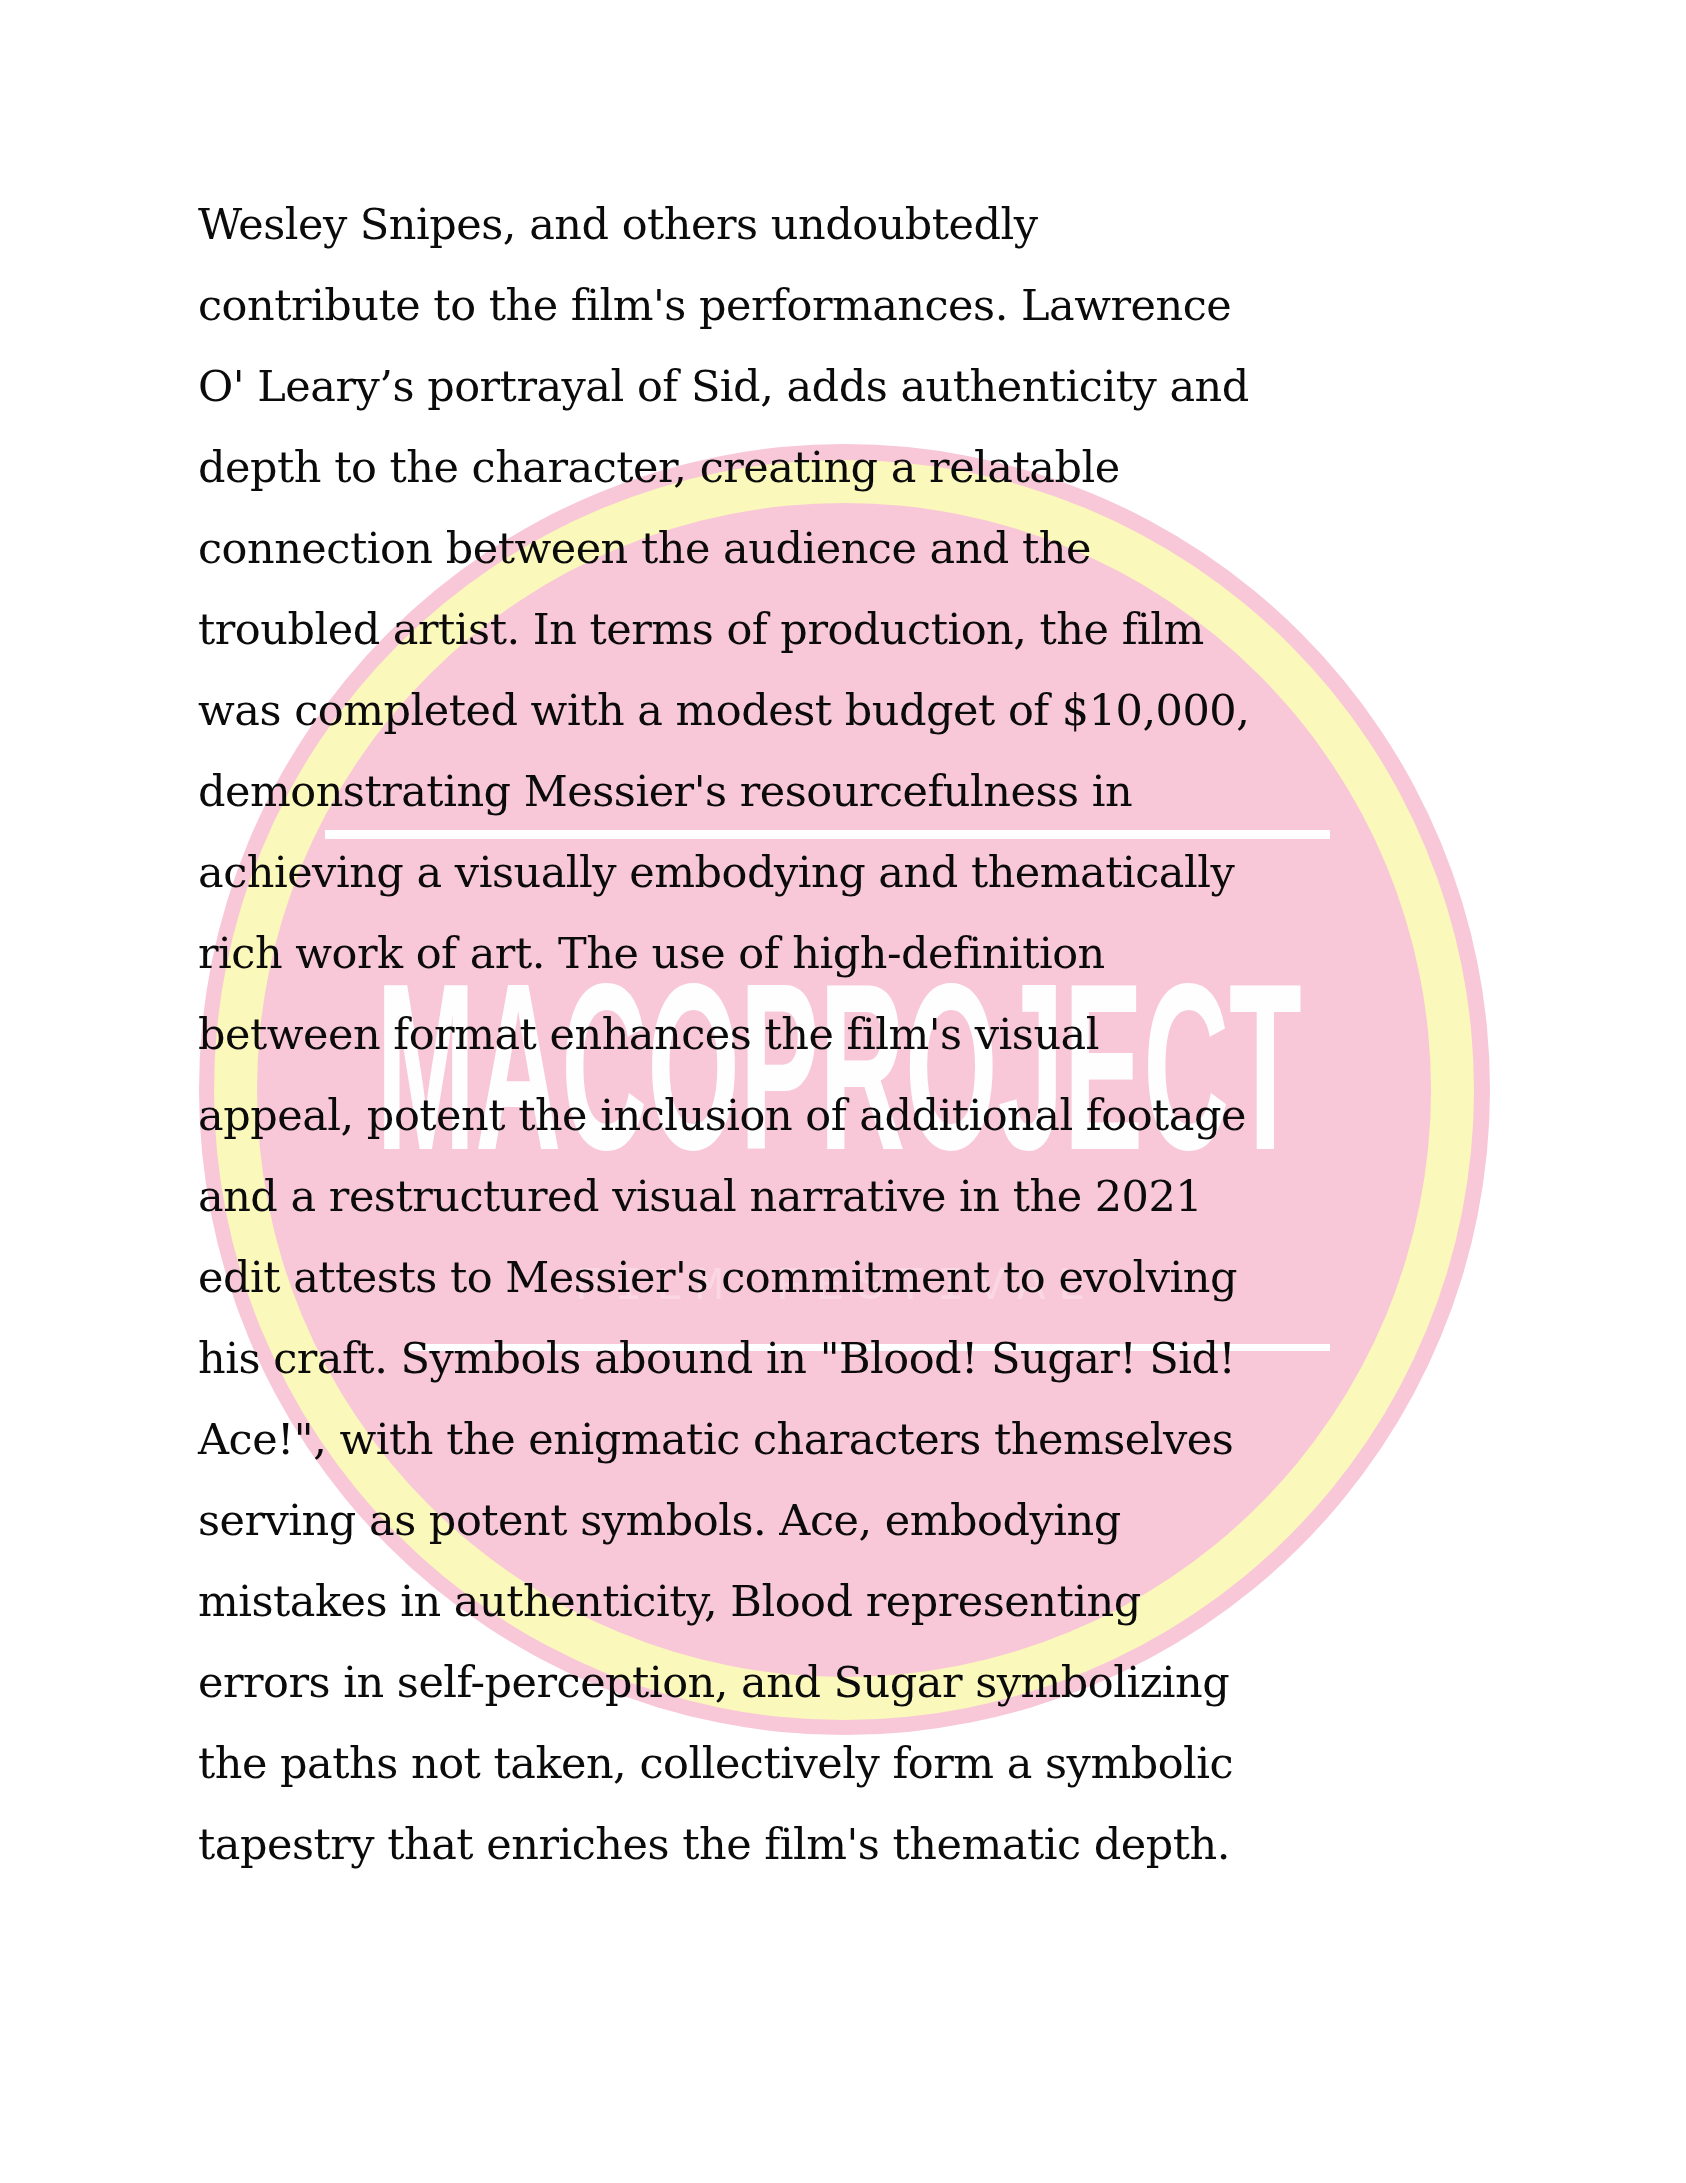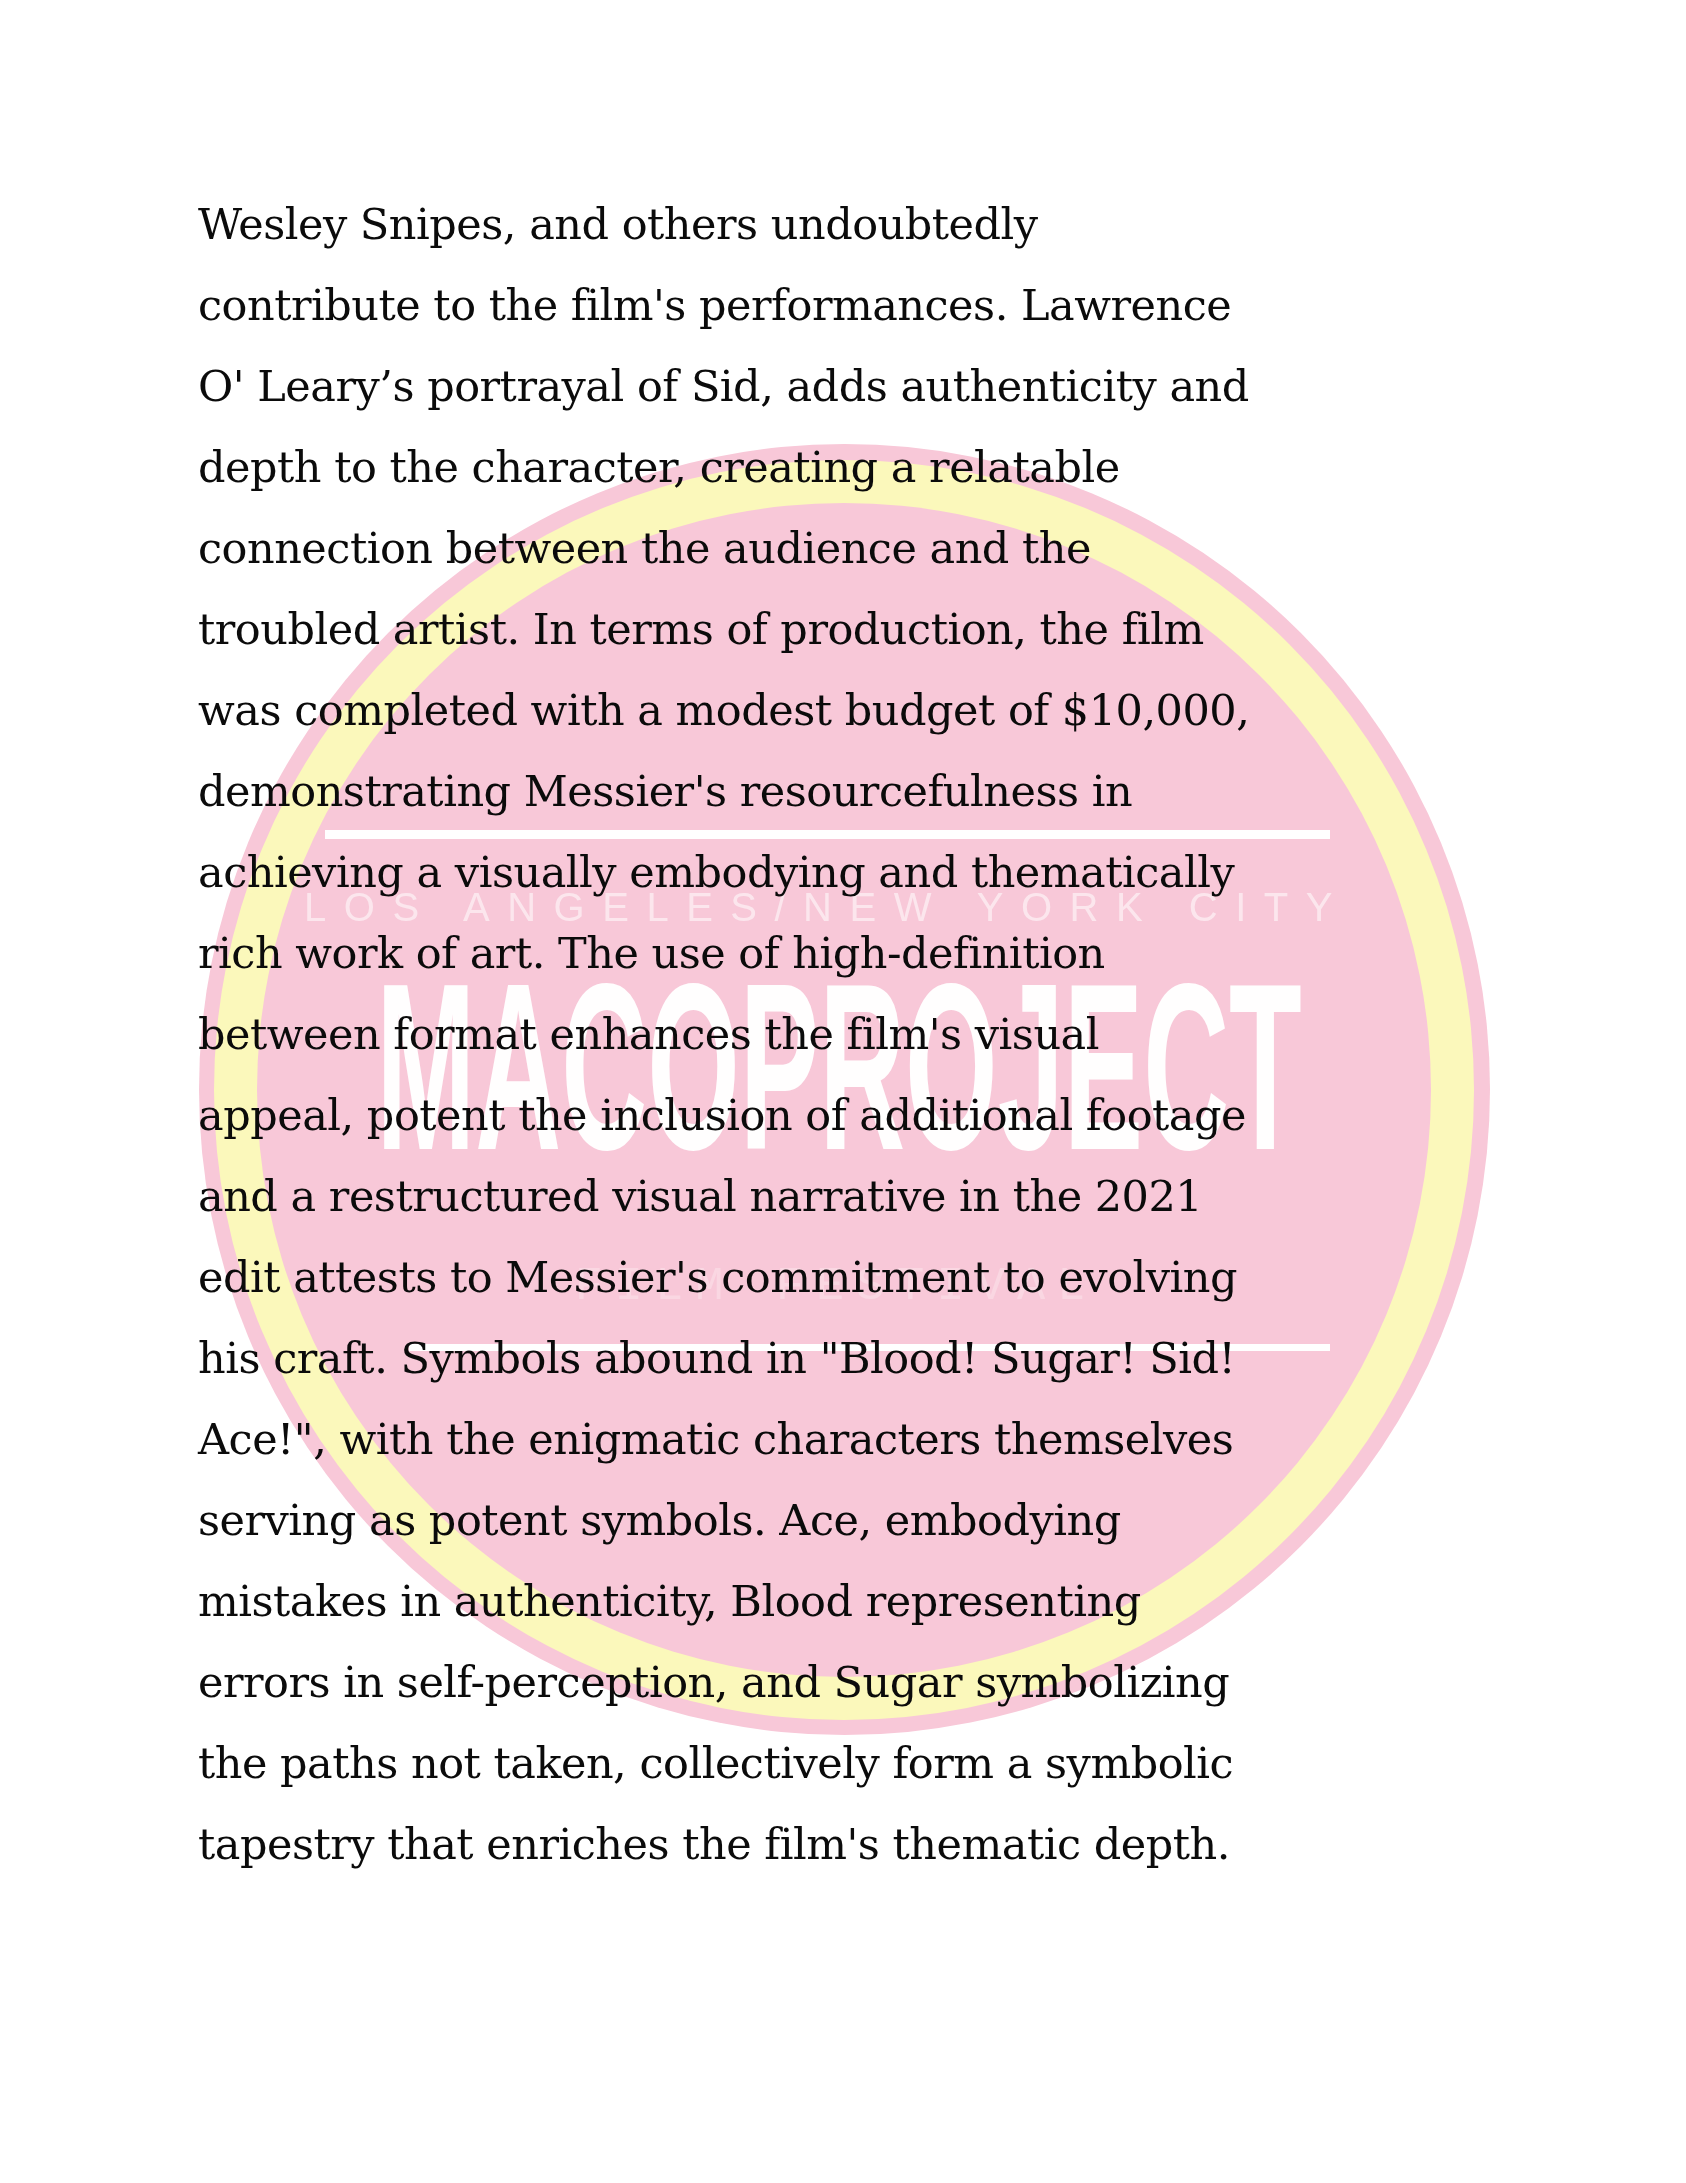--- a/index.html
+++ b/index.html
@@ -58,21 +58,20 @@
   .line{white-space:nowrap;}
 </style>
 </head>
 <body>
 
 <div class="wm">
   <div class="wm-circle wm-outer"></div>
   <div class="wm-circle wm-yellow"></div>
   <div class="wm-circle wm-inner"></div>
   <div class="wm-bar wm-bar-top"></div>
-  <div class="wm-city">LOS ANGELES/NEW YORK CITY</div>
   <div class="wm-title">MACOPROJECT</div>
   <div class="wm-subtitle">FILM FESTIVAL</div>
   <div class="wm-bar wm-bar-bottom"></div>
 </div>
 
 <main class="page-text">
   <div class="line">Wesley Snipes, and others undoubtedly</div>
   <div class="line">contribute to the film's performances. Lawrence</div>
   <div class="line">O' Leary’s portrayal of Sid, adds authenticity and</div>
   <div class="line">depth to the character, creating a relatable</div>

